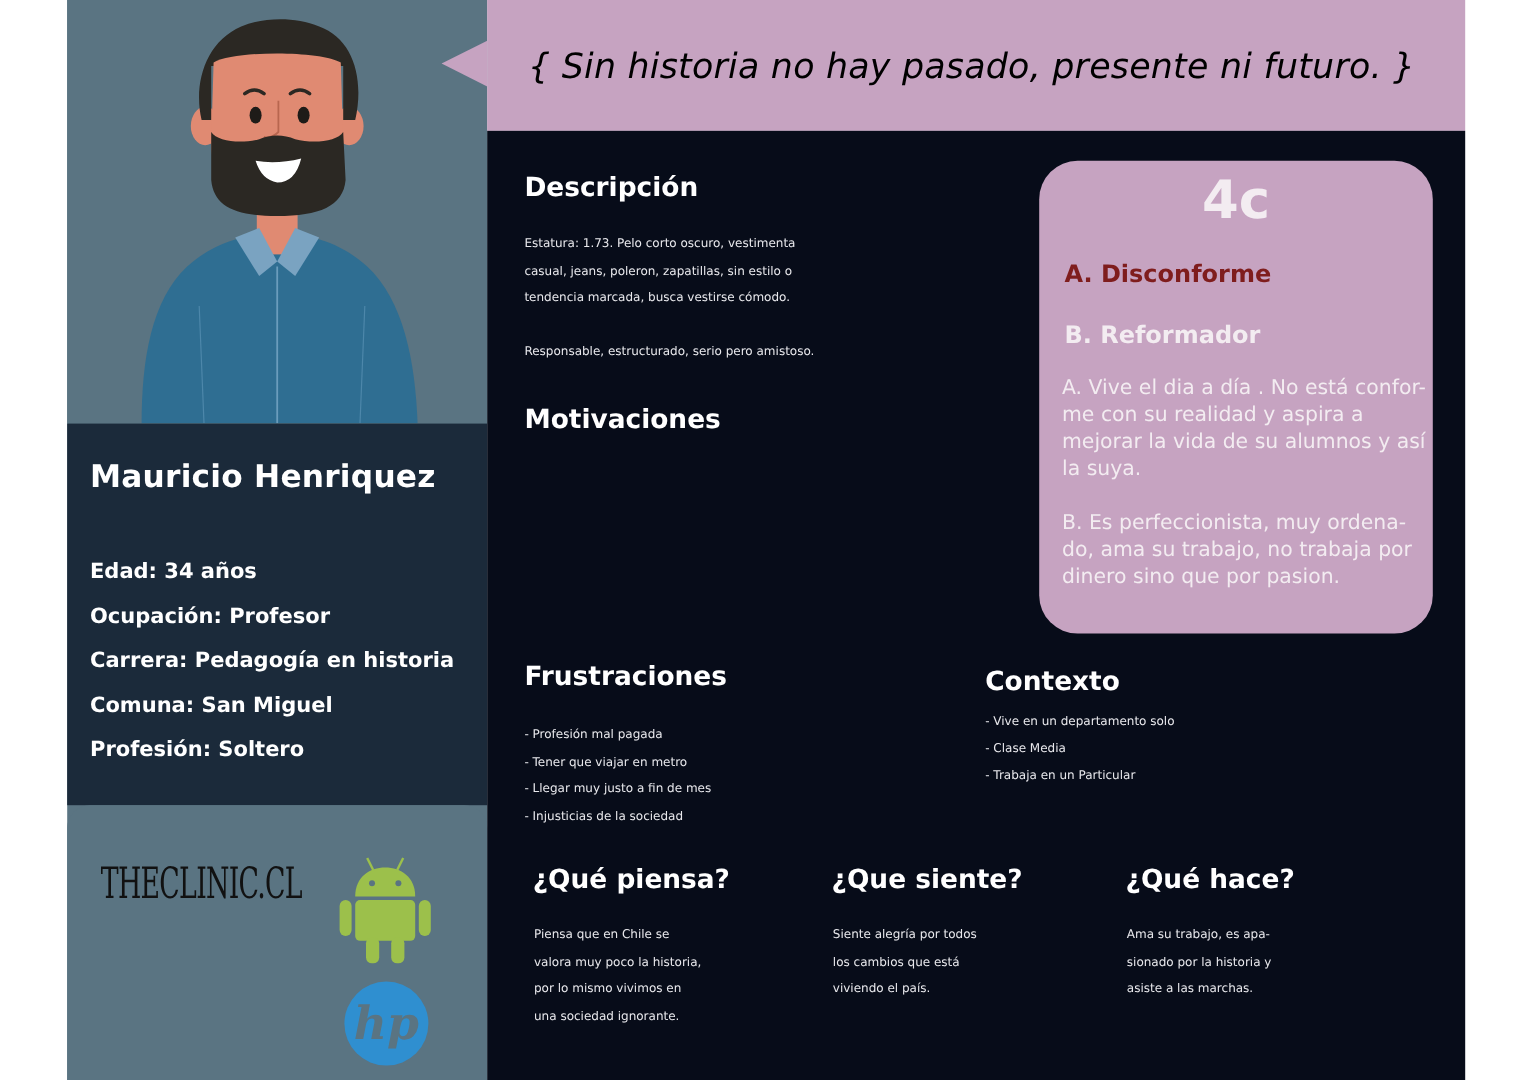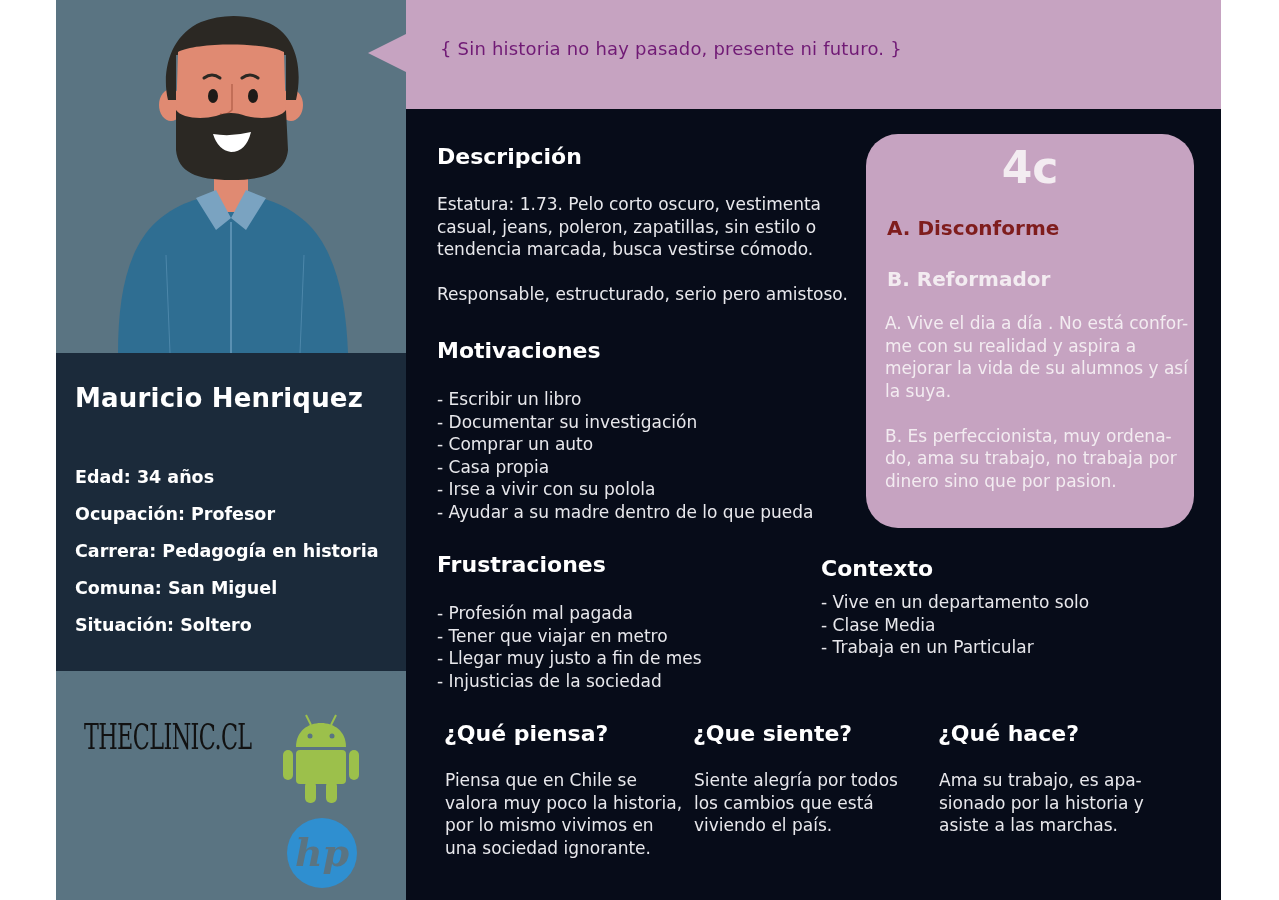--- a/index.html
+++ b/index.html
@@ -15,25 +15,25 @@
   .name-card .facts { position: absolute; left: 19px; top: 112px; }
   .name-card .fact { font-size: 17.5px; font-weight: bold; height: 37px; line-height: 24px; white-space: nowrap; }
 
   .logos { position: absolute; left: 0; top: 671px; width: 350px; height: 277px; background: #5a7482; border-radius: 19px; }
   .theclinic { position: absolute; left: 28px; top: 45px; font-family: "DejaVu Serif", serif; font-size: 36px; color: #111111; transform: scaleX(0.62); transform-origin: left top; letter-spacing: -1px; font-weight: normal; white-space: nowrap; }
   .android { position: absolute; left: 225px; top: 40px; }
   .hp { position: absolute; left: 230px; top: 146px; }
 
   .quote-bar { position: absolute; left: 406px; top: 0; width: 815px; height: 109px; background: #c6a3c1; }
   .quote-arrow { position: absolute; left: 368px; top: 34px; width: 0; height: 0; border-top: 19px solid transparent; border-bottom: 19px solid transparent; border-right: 38px solid #c6a3c1; }
-  .quote-text { position: absolute; left: 34px; top: 38px; font-size: 18px; color: #701a75; white-space: nowrap; letter-spacing: 0.2px; }
+  .quote-text { position: absolute; left: 34px; top: 38px; font-size: 29px; font-style: italic; color: #000000; white-space: nowrap; letter-spacing: 0.2px; }
 
   .main { position: absolute; left: 406px; top: 109px; width: 815px; height: 847px; background: #070c19; color: #ffffff; }
   .section-title { position: absolute; font-size: 22px; font-weight: bold; color: #ffffff; white-space: nowrap; }
-  .para { position: absolute; font-size: 17px; line-height: 22.5px; color: #e8e8ec; white-space: nowrap; }
+  .para { position: absolute; font-size: 10px; line-height: 22.5px; color: #e8e8ec; white-space: nowrap; }
 
   .typebox { position: absolute; left: 460px; top: 25px; width: 328px; height: 394px; background: #c6a3c1; border-radius: 32px; }
   .typebox .code { position: absolute; left: 0; width: 100%; top: 8px; text-align: center; font-size: 44px; font-weight: bold; color: #f3ecf1; }
   .typebox .ta { position: absolute; left: 21px; top: 82px; font-size: 20px; font-weight: bold; color: #7f1d1d; }
   .typebox .tb { position: absolute; left: 21px; top: 133px; font-size: 20px; font-weight: bold; color: #f3ecf1; }
   .typebox .desc { position: absolute; left: 19px; top: 178px; font-size: 17px; line-height: 22.5px; color: #f3ecf1; white-space: nowrap; }
 </style>
 </head>
 <body>
 
@@ -72,21 +72,21 @@
     </svg>
   </div>
 
   <div class="name-card">
     <div class="name">Mauricio Henriquez</div>
     <div class="facts">
       <div class="fact">Edad:  34 años</div>
       <div class="fact">Ocupación: Profesor</div>
       <div class="fact">Carrera: Pedagogía en historia</div>
       <div class="fact">Comuna: San Miguel</div>
-      <div class="fact">Situación: Soltero</div>
+      <div class="fact">Profesión: Soltero</div>
     </div>
   </div>
 
   <div class="logos">
     <div class="theclinic">THECLINIC.CL</div>
     <svg class="android" width="80" height="92" viewBox="0 0 80 92">
       <line x1="25" y1="4" x2="30" y2="14" stroke="#9cc04b" stroke-width="2"></line>
       <line x1="55" y1="4" x2="50" y2="14" stroke="#9cc04b" stroke-width="2"></line>
       <path d="M15 36 C15 20 27 12 40 12 C53 12 65 20 65 36 Z" fill="#9cc04b"></path>
       <circle cx="29" cy="25" r="2.5" fill="#5a7482"></circle>
@@ -114,28 +114,20 @@
   <div class="section-title" style="left:31px; top:35px;">Descripción</div>
   <div class="para" style="left:31px; top:84px;">
     <div>Estatura: 1.73. Pelo corto oscuro, vestimenta</div>
     <div>casual, jeans, poleron, zapatillas, sin estilo o</div>
     <div>tendencia marcada, busca vestirse cómodo.</div>
     <div style="height:22.5px"></div>
     <div>Responsable, estructurado, serio pero amistoso.</div>
   </div>
 
   <div class="section-title" style="left:31px; top:229px;">Motivaciones</div>
-  <div class="para" style="left:31px; top:279px;">
-    <div>- Escribir un libro</div>
-    <div>- Documentar su investigación</div>
-    <div>- Comprar un auto</div>
-    <div>- Casa propia</div>
-    <div>- Irse a vivir con su polola</div>
-    <div>- Ayudar a su madre dentro de lo que pueda</div>
-  </div>
 
   <div class="section-title" style="left:31px; top:443px;">Frustraciones</div>
   <div class="para" style="left:31px; top:493px;">
     <div>- Profesión mal pagada</div>
     <div>- Tener que viajar en metro</div>
     <div>- Llegar muy justo a fin de mes</div>
     <div>- Injusticias de la sociedad</div>
   </div>
 
   <div class="section-title" style="left:415px; top:447px;">Contexto</div>

